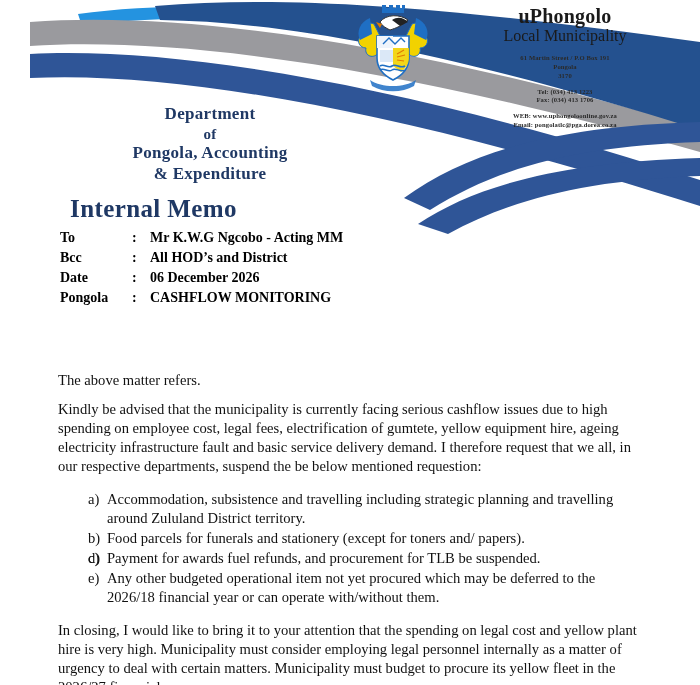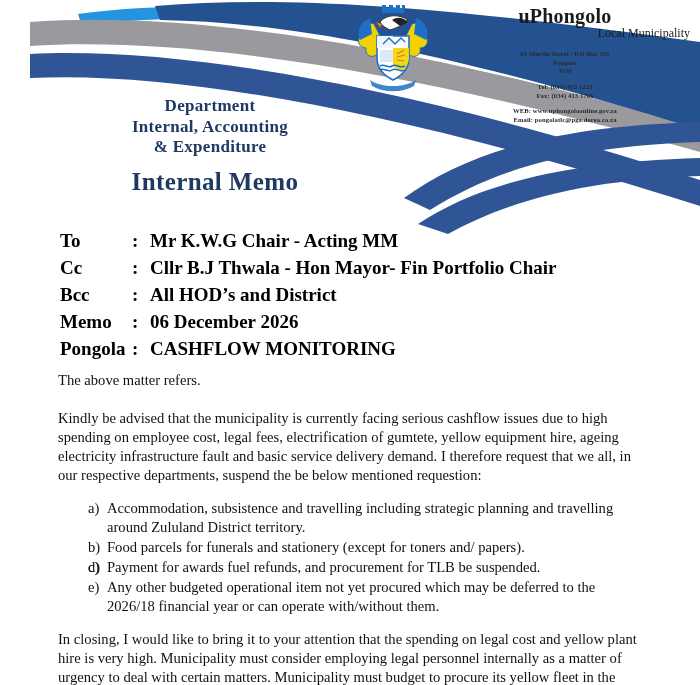--- a/index.html
+++ b/index.html
@@ -46,72 +46,71 @@
     text-align: center;
   }
   .org-name {
     font-size: 20px;
     font-weight: bold;
     line-height: 1.05;
     letter-spacing: 0.2px;
     color: #1a1a1a;
   }
   .org-sub {
-    font-size: 12px;
+    font-size: 16px;
     font-weight: normal;
     line-height: 1.15;
     color: #1a1a1a;
-    text-align: right;
   }
   .contact {
     margin-top: 9px;
     font-size: 6.6px;
     font-weight: bold;
     line-height: 1.32;
     color: #2a2a2a;
     letter-spacing: 0.1px;
   }
   .contact .grp { margin-top: 7px; }
 
   
   #dept-block {
     position: absolute;
     left: 60px;
-    top: 96px;
+    top: 104px;
     width: 300px;
     text-align: center;
     color: #1f3864;
   }
   .dept-line {
     font-weight: bold;
     font-size: 17px;
     line-height: 1.22;
     letter-spacing: 0.3px;
   }
   .dept-line.small { font-size: 15px; }
   #memo-title {
     margin-top: 10px;
     font-weight: bold;
     font-size: 25px;
     letter-spacing: 0.4px;
     color: #1f3864;
-    text-align: center;
+    text-align: left;
     padding-left: 10px;
   }
 
   
   #fields {
     position: absolute;
     left: 60px;
     top: 228px;
     border-collapse: collapse;
   }
   #fields td {
     font-weight: bold;
-    font-size: 19px;
+    font-size: 14px;
     line-height: 1.42;
     padding: 0;
     white-space: nowrap;
     color: #000;
   }
   #fields td.k { width: 72px; }
   #fields td.c { width: 18px; }
 
   
   #body {
@@ -120,21 +119,21 @@
     top: 371px;
     width: 586px;
   }
   #body p {
     margin: 0 0 13px 0;
     font-size: 14.6px;
     line-height: 1.31;
     text-align: left;
     color: #111;
   }
-  #body p.lead { margin-bottom: 19px; }
+  #body p.lead { margin-bottom: 10px; }
   ol.items {
     margin: 0 0 13px 0;
     padding: 0 0 0 30px;
     list-style: none;
   }
   ol.items li {
     position: relative;
     font-size: 14.6px;
     line-height: 1.315;
     margin: 0 0 1px 0;
@@ -221,44 +220,40 @@
       <div>3170</div>
       <div class="grp">Tel: (034) 413 1223</div>
       <div>Fax: (034) 413 1706</div>
       <div class="grp">WEB: www.uphongoloonline.gov.za</div>
       <div>Email: pongolatlc@pga.dorea.co.za</div>
     </div>
   </div>
 
   <div id="dept-block">
     <div class="dept-line">Department</div>
-    <div class="dept-line">Internal, Accounting</div>
+    <div class="dept-line small">of</div>
+    <div class="dept-line">Pongola, Accounting</div>
     <div class="dept-line">&amp; Expenditure</div>
     <div id="memo-title">Internal Memo</div>
   </div>
 
   <table id="fields">
     <tbody>
       <tr>
         <td class="k">To</td>
         <td class="c">:</td>
-        <td class="v">Mr K.W.G Chair - Acting MM</td>
-      </tr>
-      <tr>
-        <td class="k">Cc</td>
-        <td class="c">:</td>
-        <td class="v">Cllr B.J Thwala - Hon Mayor- Fin Portfolio Chair</td>
+        <td class="v">Mr K.W.G Ngcobo - Acting MM</td>
       </tr>
       <tr>
         <td class="k">Bcc</td>
         <td class="c">:</td>
         <td class="v">All HOD’s and District</td>
       </tr>
       <tr>
-        <td class="k">Memo</td>
+        <td class="k">Date</td>
         <td class="c">:</td>
         <td class="v">06 December 2026</td>
       </tr>
       <tr>
         <td class="k">Pongola</td>
         <td class="c">:</td>
         <td class="v">CASHFLOW MONITORING</td>
       </tr>
     </tbody>
   </table>

